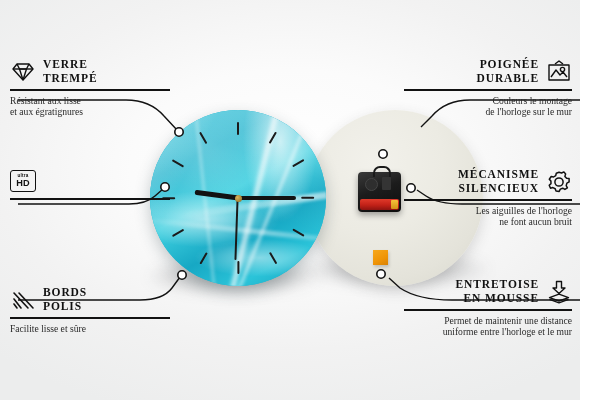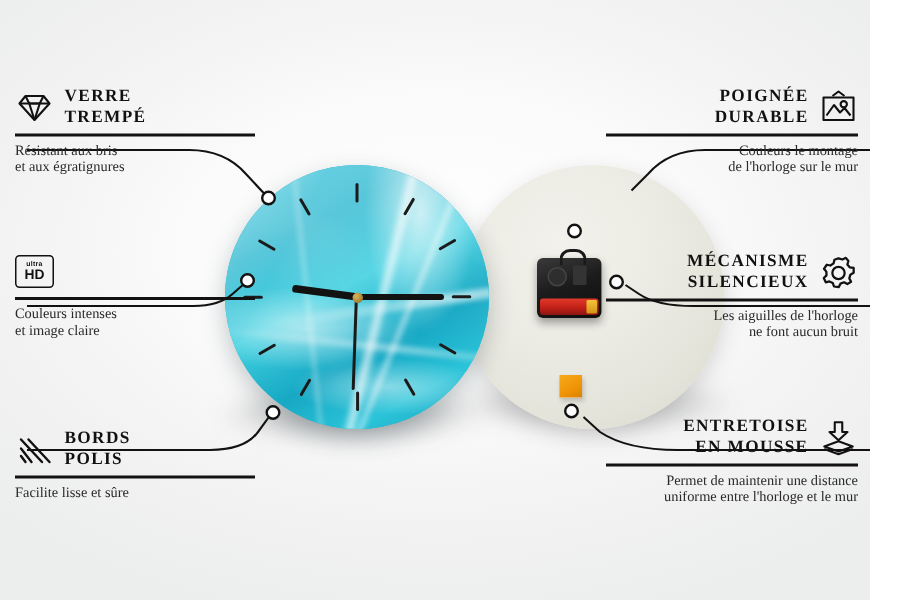--- a/index.html
+++ b/index.html
@@ -297,36 +297,34 @@
             <path d="M7,3 L9.5,8 L13,19"></path>
             <path d="M19,3 L16.5,8 L13,19"></path>
             <path d="M9.5,8 L16.5,8"></path>
           </g>
         </svg>
       </span>
       <span class="feat-title">VERRE
 TREMPÉ</span>
     </div>
     <div class="feat-rule"></div>
-    <div class="feat-desc">Résistant aux bris
+    <div class="feat-desc">Résistant aux lisse
 et aux égratignures</div>
   </div>
 
   <div class="feature left" style="top:168px;">
     <div class="feat-head">
       <span class="icon-box">
         <span class="hd-icon">
           <span class="hd-ultra">ultra</span>
           <span class="hd-main">HD</span>
         </span>
       </span>
     </div>
     <div class="feat-rule"></div>
-    <div class="feat-desc">Couleurs intenses
-et image claire</div>
   </div>
 
   <div class="feature left" style="top:286px;">
     <div class="feat-head">
       <span class="icon-box">
         <svg width="26" height="22" viewBox="0 0 26 22">
           <g fill="none" stroke="#111" stroke-width="1.6" stroke-linecap="round">
             <path d="M4,4 L18,19"></path>
             <path d="M9,4 L23,19"></path>
             <path d="M4,10 L11,19"></path>

